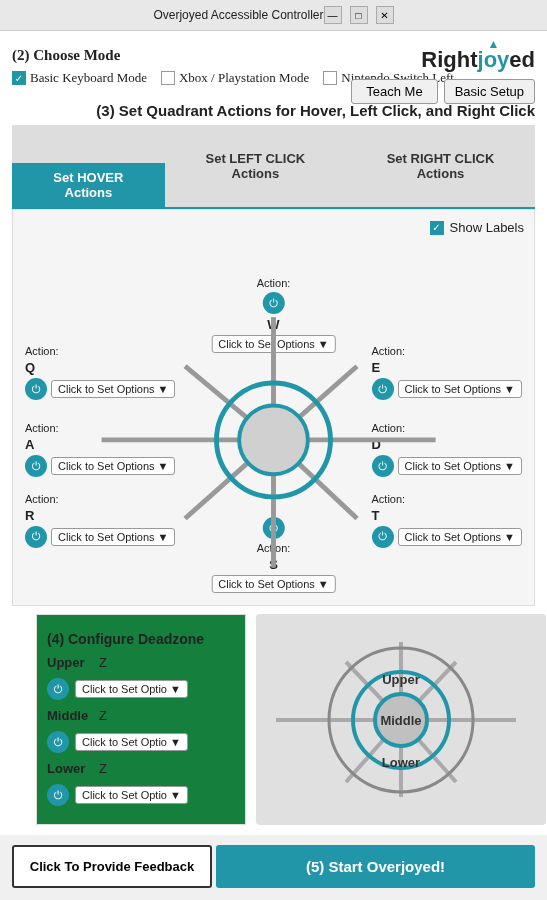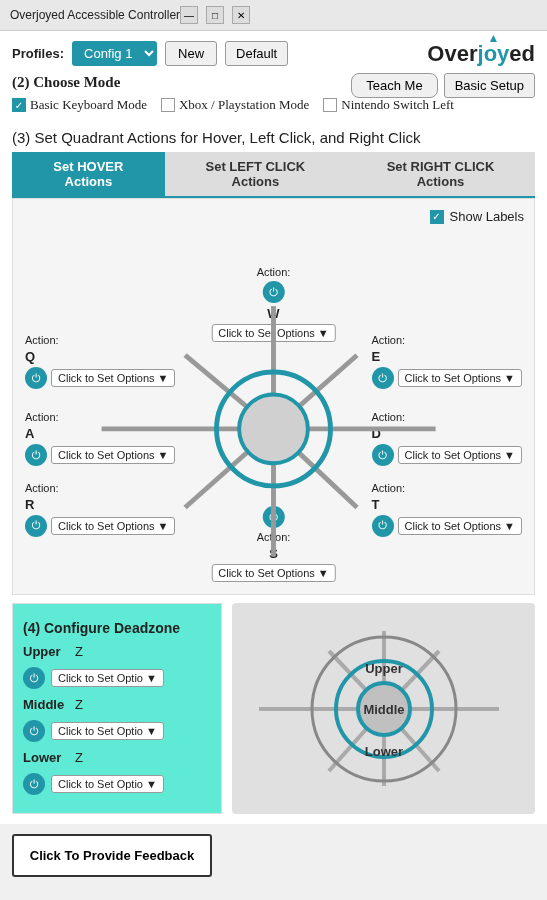--- a/index.html
+++ b/index.html
@@ -9,21 +9,21 @@
       width: 547px;
       min-height: 900px;
       font-size: 13px;
       color: #222;
     }
     .title-bar {
       background: #e8e8e8;
       border-bottom: 1px solid #ccc;
       padding: 6px 10px;
       display: flex;
-      justify-content: flex-start;
+      justify-content: center;
       align-items: center;
       font-size: 12px;
     }
     .title-bar-controls {
       display: flex;
       gap: 8px;
     }
     .title-btn {
       width: 18px; height: 18px;
       border: 1px solid #aaa;
@@ -72,21 +72,21 @@
       border: 1px solid #999;
       padding: 4px 10px;
       border-radius: 3px;
       cursor: pointer;
       font-size: 13px;
     }
     .btn-teach {
       background: #f0f0f0;
       border: 1px solid #999;
       padding: 4px 14px;
-      border-radius: 8px;
+      border-radius: 3px;
       cursor: pointer;
       font-size: 13px;
     }
     .btn-switch-setup {
       background: #f0f0f0;
       border: 1px solid #999;
       padding: 4px 10px;
       border-radius: 3px;
       cursor: pointer;
       font-size: 13px;
@@ -115,41 +115,43 @@
     }
     .checkbox-empty {
       width: 14px; height: 14px;
       background: #fff;
       border: 1px solid #999;
       display: inline-flex; align-items: center; justify-content: center;
       cursor: pointer;
     }
     .quadrant-title {
       font-size: 15px;
-      font-weight: normal;
+      font-weight: bold;
       margin-bottom: 6px;
       margin-top: 4px;
+      text-align: right;
     }
     .tab-row {
       display: flex;
       background: #ddd;
       border-bottom: 2px solid #2196a8;
       margin-bottom: 0;
     }
     .tab {
       padding: 7px 18px;
       cursor: pointer;
       font-size: 13px;
       font-weight: bold;
       border: none;
       background: transparent;
     }
     .tab.active {
       background: #2196a8;
       color: #fff;
+      margin-top: 38px;
     }
     .tab.inactive {
       background: #ddd;
       color: #333;
     }
     .quadrant-panel {
       background: #f5f5f5;
       border: 1px solid #ddd;
       padding: 10px;
       position: relative;
@@ -252,24 +254,25 @@
       pointer-events: none;
       z-index: 2;
     }
     
     .section4 {
       display: flex;
       gap: 10px;
       margin-top: 8px;
     }
     .deadzone-panel {
-      background: #5eead4;
+      background: #15803d;
       border: 1px solid #ddd;
       padding: 10px;
       flex: 0 0 210px;
+      margin-left: 24px;
     }
     .deadzone-row {
       display: flex;
       align-items: center;
       gap: 6px;
       margin-bottom: 8px;
     }
     .deadzone-label {
       font-size: 13px;
       font-weight: bold;
@@ -335,42 +338,34 @@
     <button class="title-btn">✕</button>
   </div>
 </div>
 
 <div class="main-content">
 
   <div class="top-wrapper">
 
     <div style="position:absolute; right:0; top:0; display:flex; flex-direction:column; align-items:flex-end;">
       <div style="font-size:22px; font-weight:bold; display:flex; align-items:center; gap:0;">
-        <span>Over</span>
+        <span>Right</span>
         <span style="color:#2196a8; position:relative;">
           <span style="position:absolute; top:-10px; left:50%; transform:translateX(-50%); font-size:12px; color:#2196a8;">▲</span>
           <span>joy</span>
         </span>
         <span>ed</span>
       </div>
       <div style="display:flex; gap:6px; margin-top:6px;">
         <button class="btn-teach">Teach Me</button>
         <button class="btn-switch-setup">Basic Setup</button>
       </div>
     </div>
 
     <div style="padding-right: 180px;">
-      <div class="profile-row">
-        <span class="profile-label">Profiles:</span>
-        <select class="profile-select">
-          <option>Config 1</option>
-        </select>
-        <button class="btn-new">New</button>
-        <button class="btn-default">Default</button>
-      </div>
     </div>
 
     <div style="padding-right: 10px; margin-bottom: 16px; font-family: Liberation Serif, serif;">
       <div class="section-header">(2) Choose Mode</div>
       <div class="mode-row">
         <label class="mode-option">
           <div class="checkbox-teal">✓</div>
           <span>Basic Keyboard Mode</span>
         </label>
         <label class="mode-option">
@@ -586,13 +581,14 @@
         </svg>
       </div>
 
     </div>
   </div>
 
 </div>
 
 <div class="bottom-row">
   <button class="btn-feedback">Click To Provide Feedback</button>
+  <button class="btn-start">(5) Start Overjoyed!</button>
 </div>
 
 </body></html>

